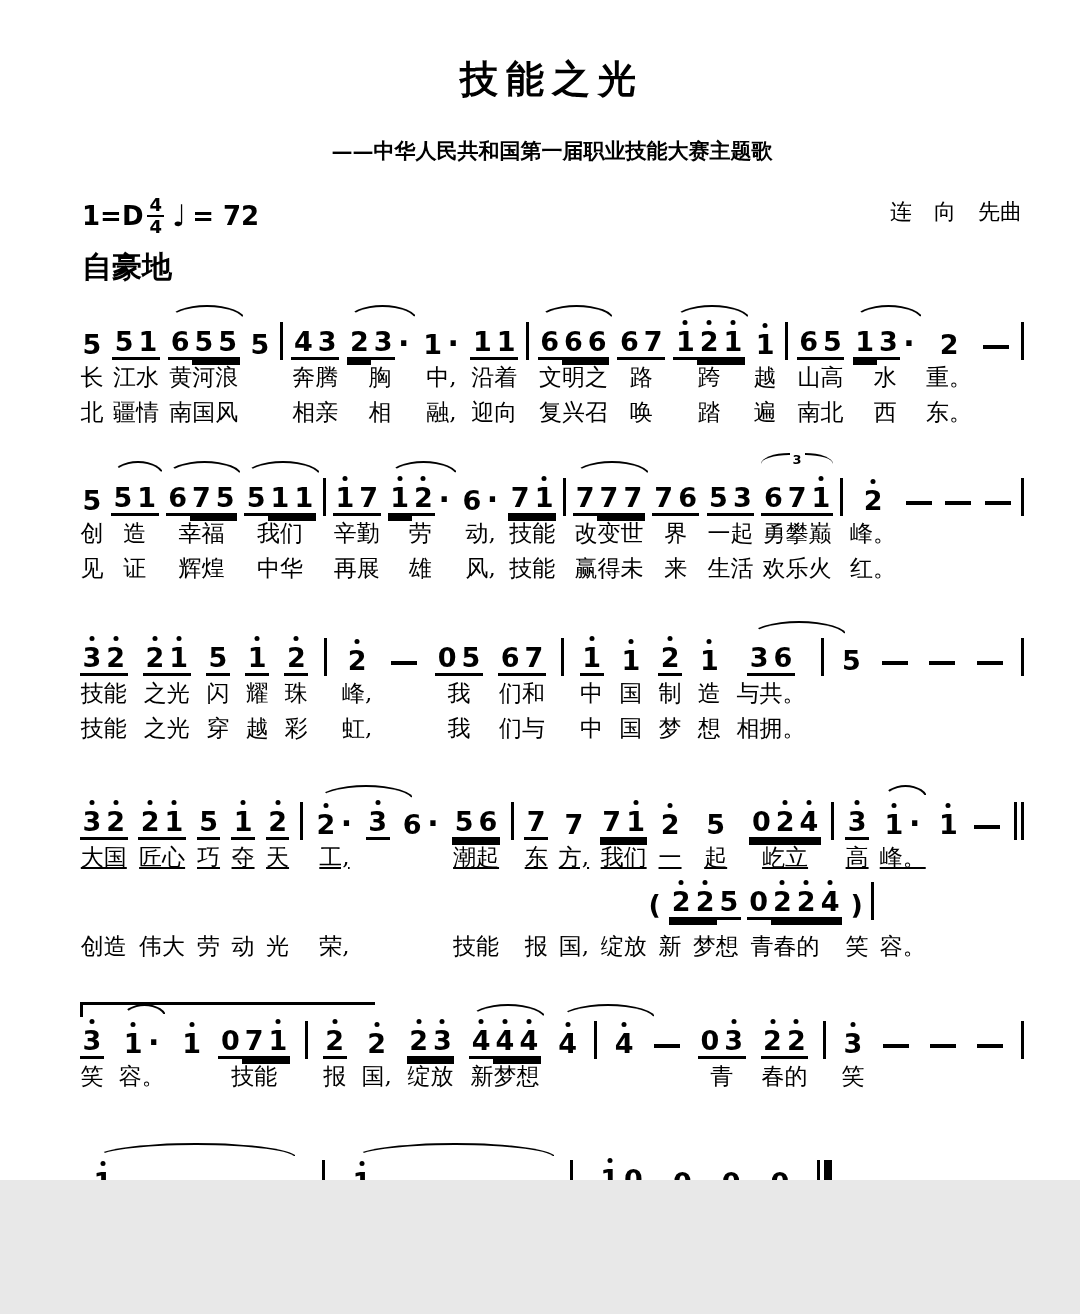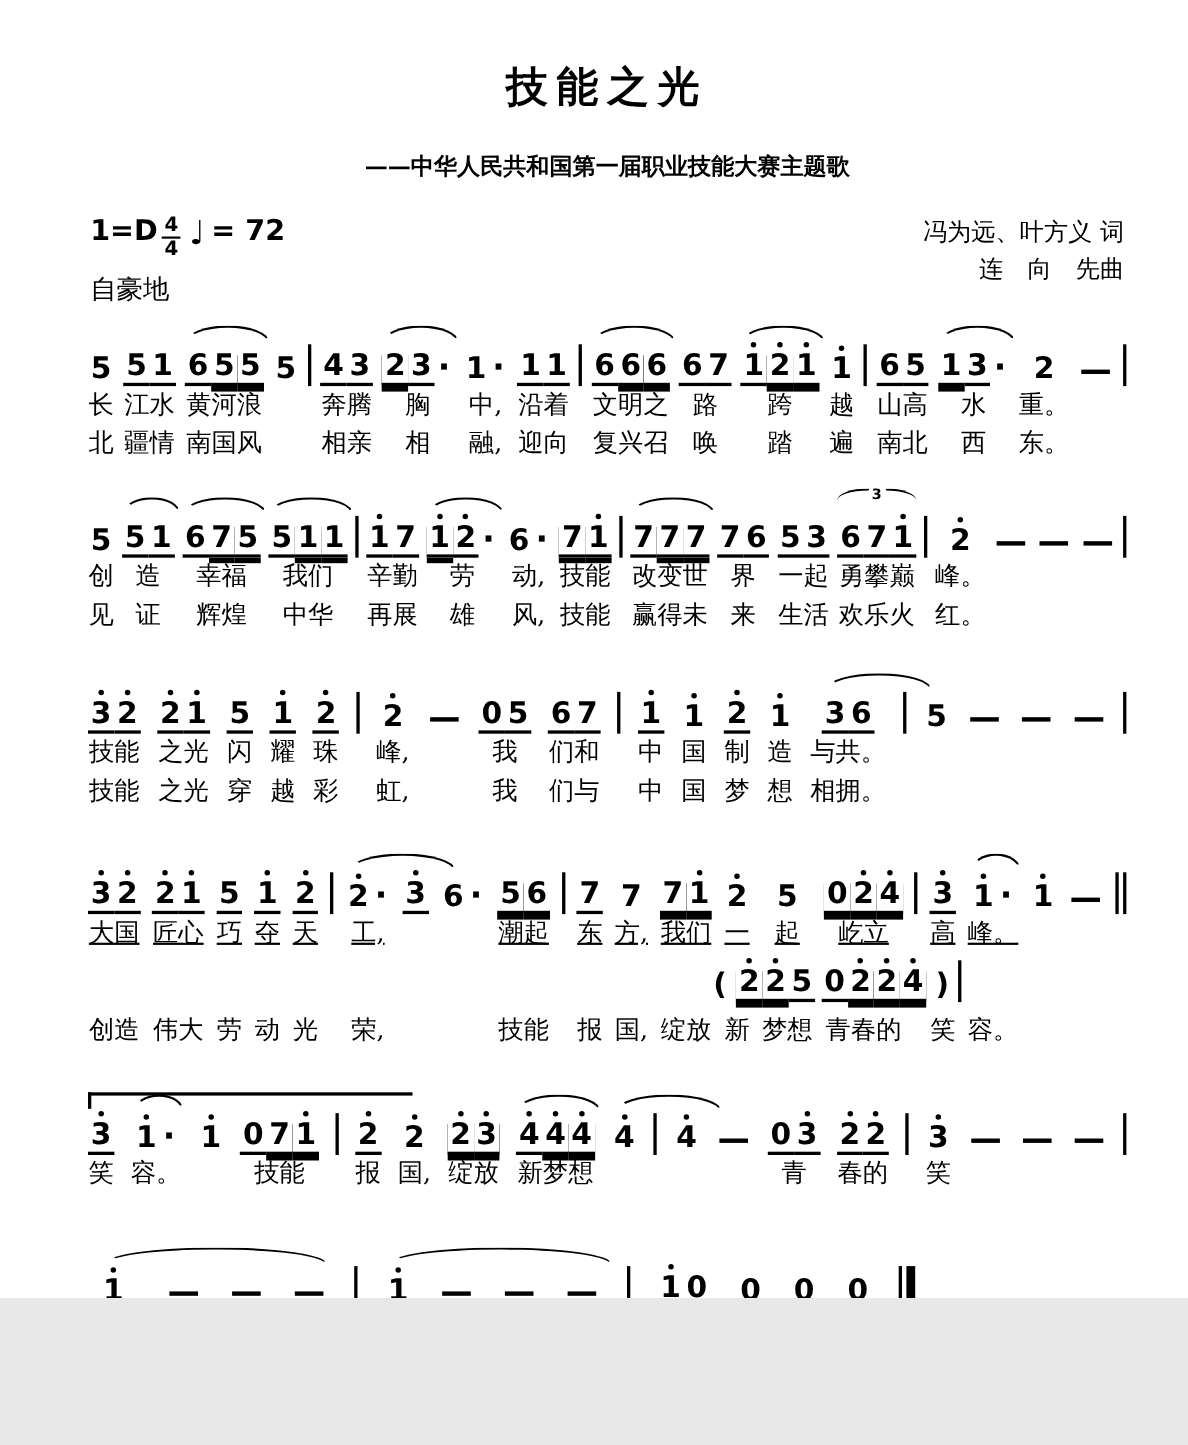--- a/index.html
+++ b/index.html
@@ -3,26 +3,26 @@
 <meta charset="utf-8">
 <style>
   html,body{margin:0;padding:0;background:#e8e8e8;}
   .page{width:1080px;height:1180px;background:#ffffff;color:#000;margin:0 auto;
         font-family:"DejaVu Sans",sans-serif;position:relative;overflow:hidden;padding-left:12px;}
   .title{margin-top:54px;text-align:center;font-family:"DejaVu Serif",serif;
          font-size:38px;font-weight:bold;letter-spacing:8px;}
   .subtitle{margin-top:32px;text-align:center;font-family:"DejaVu Serif",serif;
             font-size:21px;font-weight:bold;}
   .meta{margin:30px 70px 0;display:flex;justify-content:space-between;align-items:flex-start;}
-  .keyline{display:flex;font-size:26px;font-weight:bold;}
+  .keyline{display:flex;align-items:center;font-size:26px;font-weight:bold;}
   .frac{display:inline-flex;flex-direction:column;text-align:center;font-size:18px;
         line-height:1.1;margin:0 8px 0 4px;}
   .frac .num{border-bottom:2px solid #000;padding:0 2px;}
   .tnote{font-size:30px;margin-right:6px;}
-  .mood{margin-top:10px;font-size:24px;font-family:"DejaVu Serif",serif;}
+  .mood{margin-top:10px;font-size:30px;font-family:"DejaVu Serif",serif;font-weight:bold;}
   .credits{text-align:right;font-size:22px;line-height:1.55;font-family:"DejaVu Serif",serif;}
   #music{padding:0 68px;}
   .syswrap{position:relative;}
   #music .syswrap:nth-child(1){margin-top:30px;}
   #music .syswrap:nth-child(2){margin-top:44px;}
   #music .syswrap:nth-child(3){margin-top:48px;}
   #music .syswrap:nth-child(4){margin-top:52px;}
   #music .syswrap:nth-child(5){margin-top:38px;}
   #music .syswrap:nth-child(6){margin-top:62px;}
   .sys{display:flex;align-items:flex-start;}
@@ -71,21 +71,20 @@
         <span class="frac">
           <span class="num">4</span>
           <span>4</span>
         </span>
         <span class="tnote">♩</span>
         <span>= 72</span>
       </div>
       <div class="mood">自豪地</div>
     </div>
     <div class="credits">
-      <div>冯为远、叶方义 词</div>
       <div>连　向　先曲</div>
     </div>
   </div>
   <div id="music">
       <div class="syswrap">
         <div class="sys just">
           <span class="tok">
             <span class="note">
               <span class="ch">5</span>
             </span>

